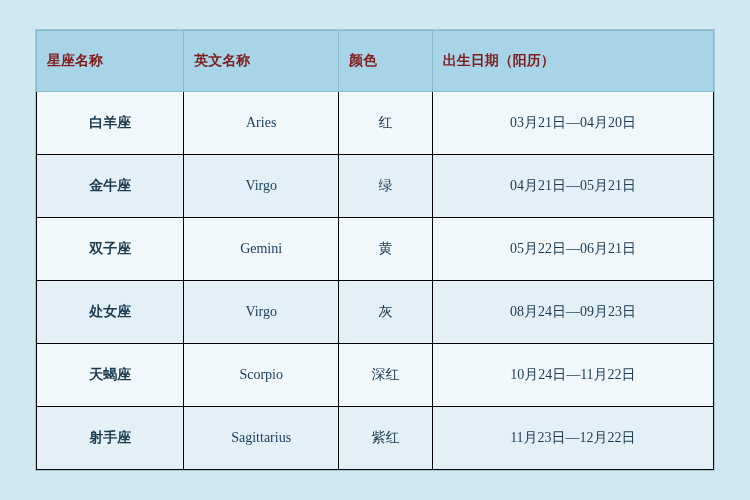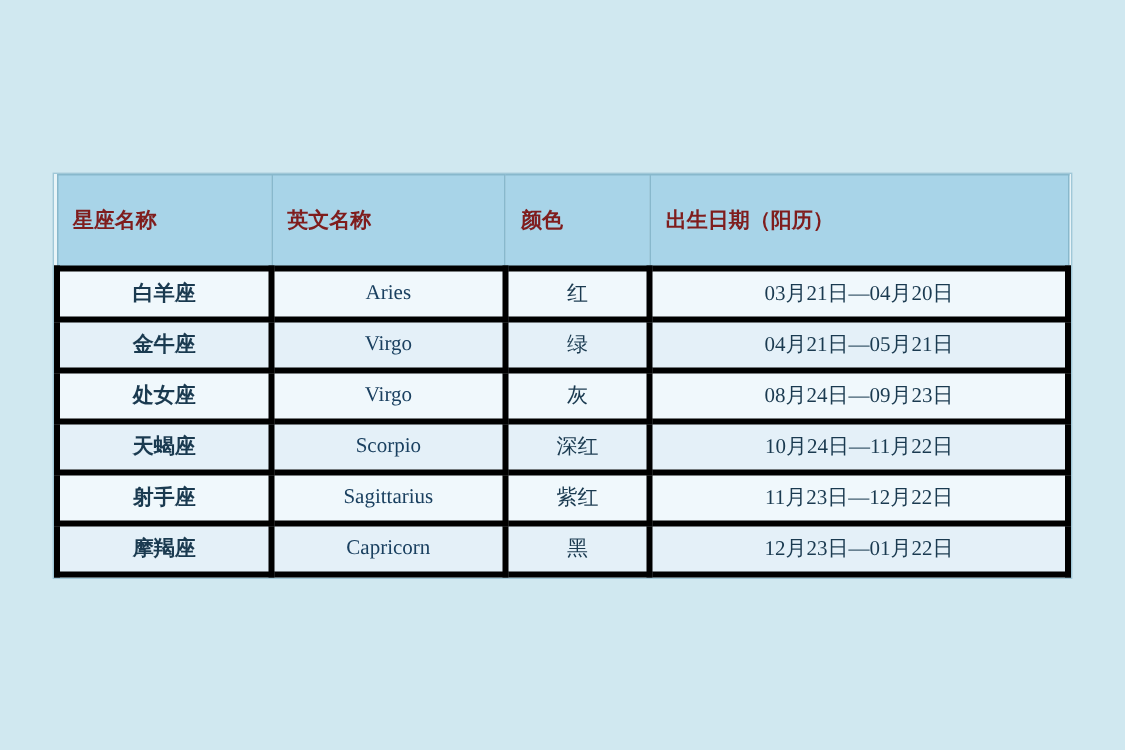--- a/index.html
+++ b/index.html
@@ -33,22 +33,22 @@
       color: #7f1d1d;
       font-size: 14px;
     }
     tbody tr {
       background-color: #f0f8fc;
     }
     tbody tr:nth-child(even) {
       background-color: #e4f0f8;
     }
     tbody td {
-      border: 4px solid #000000;
-      padding: 6px 10px;
+      border: 1px solid #000000;
+      padding: 22px 10px;
       text-align: center;
       color: #1a3a50;
       font-size: 14px;
     }
     tbody td:first-child {
       font-weight: bold;
     }
     tbody td:nth-child(2) {
       color: #1a4060;
     }
@@ -73,38 +73,38 @@
           <td>红</td>
           <td>03月21日—04月20日</td>
         </tr>
         <tr>
           <td>金牛座</td>
           <td>Virgo</td>
           <td>绿</td>
           <td>04月21日—05月21日</td>
         </tr>
         <tr>
+          <td>双子座</td>
+          <td>Gemini</td>
+          <td>黄</td>
+          <td>05月22日—06月21日</td>
+        </tr>
+        <tr>
           <td>处女座</td>
           <td>Virgo</td>
           <td>灰</td>
           <td>08月24日—09月23日</td>
         </tr>
         <tr>
           <td>天蝎座</td>
           <td>Scorpio</td>
           <td>深红</td>
           <td>10月24日—11月22日</td>
         </tr>
         <tr>
           <td>射手座</td>
           <td>Sagittarius</td>
           <td>紫红</td>
           <td>11月23日—12月22日</td>
         </tr>
-        <tr>
-          <td>摩羯座</td>
-          <td>Capricorn</td>
-          <td>黑</td>
-          <td>12月23日—01月22日</td>
-        </tr>
       </tbody>
   </table>
 </div>
 
 </body></html>

